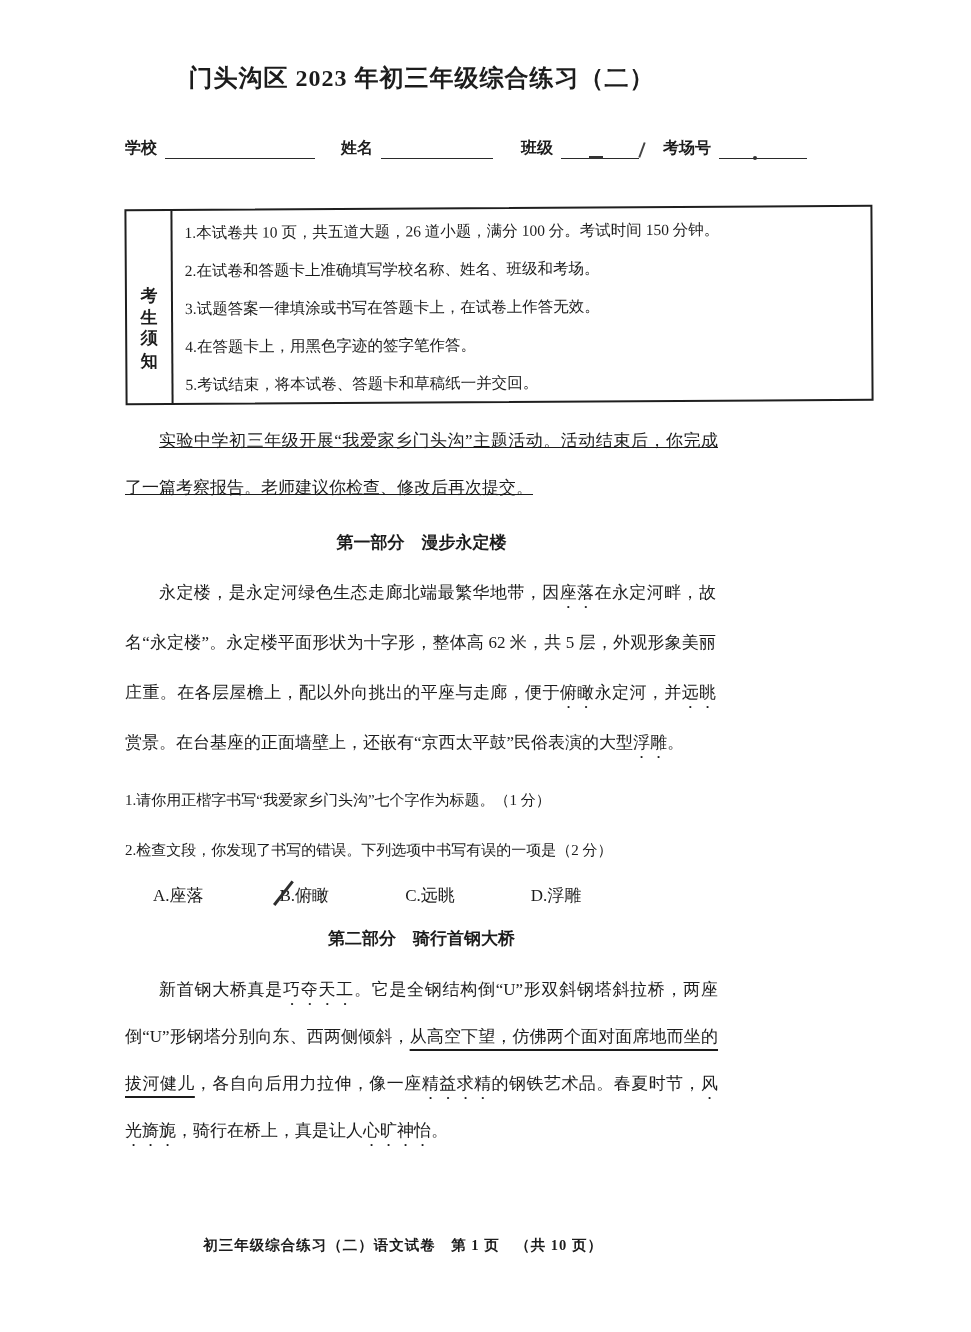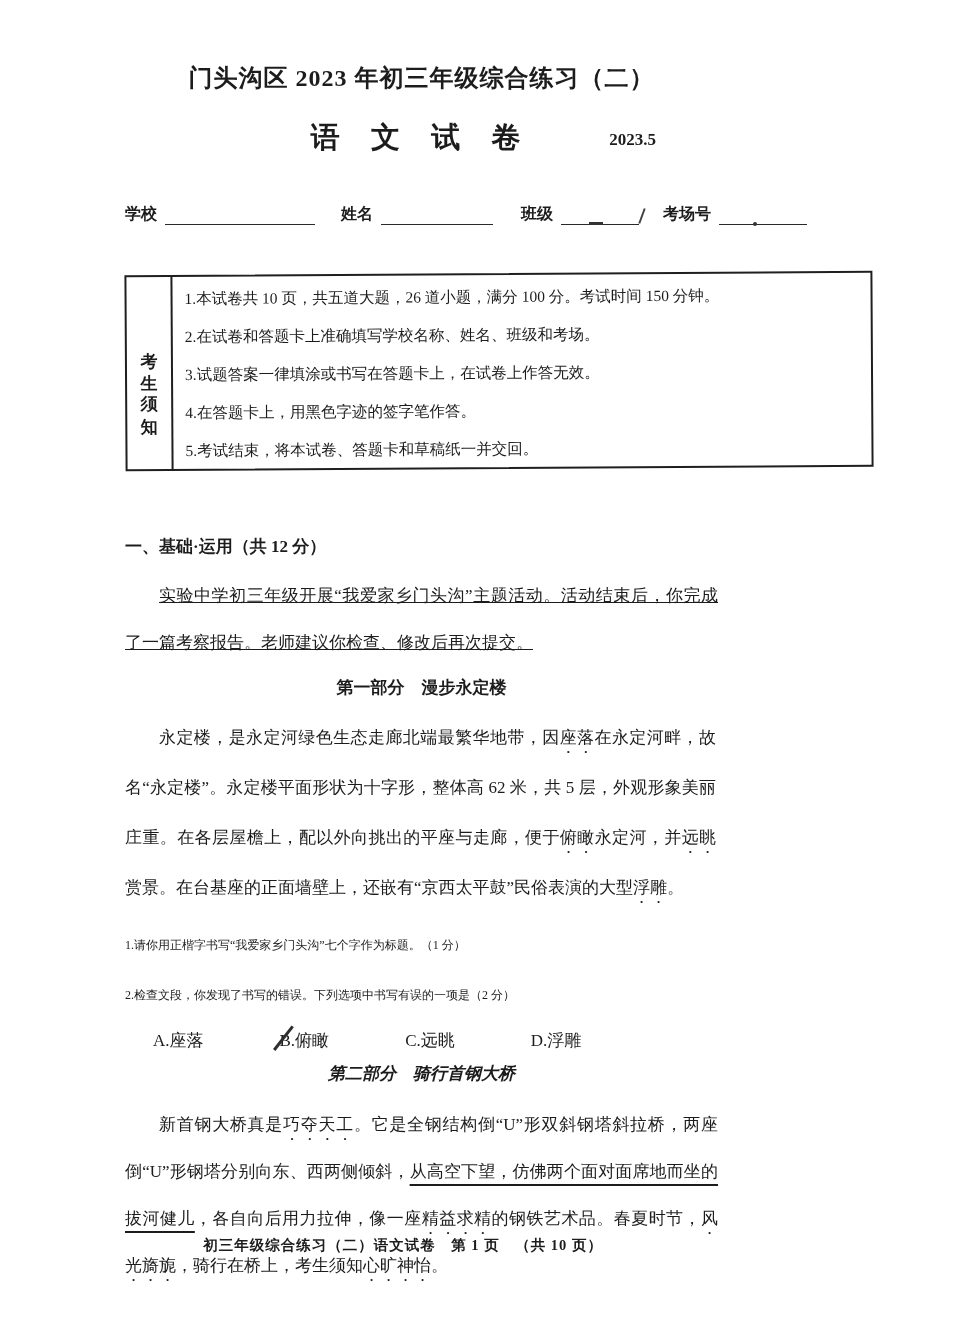--- a/index.html
+++ b/index.html
@@ -130,41 +130,41 @@
   }
   .intro-par{
     margin:14px 0 0 0;
     font-size:17px;
     line-height:47px;
     text-indent:2em;
     text-align:justify;
     text-decoration:underline;
   }
   .center-heading{
-    margin-top:10px;
+    margin-top:20px;
     text-align:center;
     font-size:17px;
     font-weight:bold;
   }
   .body-par{
     margin:14px 2px 0 0;
     font-size:17px;
     line-height:50px;
     text-indent:2em;
     text-align:justify;
   }
   .body-par2{
     margin:16px 0 0 0;
     font-size:17px;
     line-height:47px;
     text-indent:2em;
     text-align:justify;
   }
   .question{
-    font-size:12px;
+    font-size:15px;
     margin:26px 0 0 0;
     line-height:24px;
   }
   .q1{margin-top:20px;}
   
   .em-dot{
     -webkit-text-emphasis:filled dot;
     -webkit-text-emphasis-position:under right;
     text-emphasis:filled dot;
     text-emphasis-position:under right;
@@ -184,43 +184,39 @@
     gap:18px;
   }
   .option{position:relative;margin-right:58px;white-space:nowrap;}
   .slash-mark{
     position:absolute;
     left:2px;top:-6px;
     width:2.5px;height:30px;
     background:#2e2e2e;
     transform:rotate(38deg);
   }
-  .part2-heading{font-style:italic;}
+  .part2-heading{}
   
   .footer{
     position:absolute;
     left:0;right:0;
     top:1236px;
     text-align:center;
     font-size:14.5px;
     font-weight:bold;
     letter-spacing:1px;
   }
 </style>
 </head>
 <body>
 
 <div class="page">
 
   <h1 class="main-title">门头沟区 2023 年初三年级综合练习（二）</h1>
 
-  <div class="subject-row">
-    <h2 class="subject-title">语 文 试 卷</h2>
-    <span class="date">2023.5</span>
-  </div>
 
   <div class="form-row">
     <span class="form-item gap1">
       <span class="form-label">学校</span>
       <span class="blank blank-school"></span>
     </span>
     <span class="form-item">
       <span class="form-label">姓名</span>
       <span class="blank blank-name"></span>
     </span>
@@ -245,38 +241,37 @@
     </div>
     <div class="notice-items">
       <p>1.本试卷共 10 页，共五道大题，26 道小题，满分 100 分。考试时间 150 分钟。</p>
       <p>2.在试卷和答题卡上准确填写学校名称、姓名、班级和考场。</p>
       <p>3.试题答案一律填涂或书写在答题卡上，在试卷上作答无效。</p>
       <p>4.在答题卡上，用黑色字迹的签字笔作答。</p>
       <p>5.考试结束，将本试卷、答题卡和草稿纸一并交回。</p>
     </div>
   </div>
 
-  <div class="section-heading">一、基础·运用（共 12 分）</div>
 
   <p class="intro-par">实验中学初三年级开展“我爱家乡门头沟”主题活动。活动结束后，你完成了一篇考察报告。老师建议你检查、修改后再次提交。</p>
 
   <div class="center-heading">第一部分　漫步永定楼</div>
 
   <p class="body-par"><span>永定楼，是永定河绿色生态走廊北端最繁华地带，因</span><span class="em-dot">座落</span><span>在永定河畔，故名“永定楼”。永定楼平面形状为十字形，整体高 62 米，共 5 层，外观形象美丽庄重。在各层屋檐上，配以外向挑出的平座与走廊，便于</span><span class="em-dot">俯瞰</span><span>永定河，并</span><span class="em-dot">远眺</span><span>赏景。在台基座的正面墙壁上，还嵌有“京西太平鼓”民俗表演的大型</span><span class="em-dot">浮雕</span><span>。</span></p>
 
   <p class="question q1">1.请你用正楷字书写“我爱家乡门头沟”七个字作为标题。（1 分）</p>
 
   <p class="question">2.检查文段，你发现了书写的错误。下列选项中书写有误的一项是（2 分）</p>
 
   <div class="options-row">
     <span class="option">A.座落</span>
     <span class="option"><span>B.俯瞰</span><span class="slash-mark"></span></span>
     <span class="option">C.远眺</span>
     <span class="option">D.浮雕</span>
   </div>
 
   <div class="center-heading part2-heading">第二部分　骑行首钢大桥</div>
 
-  <p class="body-par2"><span>新首钢大桥真是</span><span class="em-dot">巧夺天工</span><span>。它是全钢结构倒“U”形双斜钢塔斜拉桥，两座倒“U”形钢塔分别向东、西两侧倾斜，</span><span class="ul-seg">从高空下望，仿佛两个面对面席地而坐的拔河健儿</span><span>，各自向后用力拉伸，像一座</span><span class="em-dot">精益求精</span><span>的钢铁艺术品。春夏时节，</span><span class="em-dot">风光旖旎</span><span>，骑行在桥上，考生须知</span><span class="em-dot">心旷神怡</span><span>。</span></p>
+  <p class="body-par2"><span>新首钢大桥真是</span><span class="em-dot">巧夺天工</span><span>。它是全钢结构倒“U”形双斜钢塔斜拉桥，两座倒“U”形钢塔分别向东、西两侧倾斜，</span><span class="ul-seg">从高空下望，仿佛两个面对面席地而坐的拔河健儿</span><span>，各自向后用力拉伸，像一座</span><span class="em-dot">精益求精</span><span>的钢铁艺术品。春夏时节，</span><span class="em-dot">风光旖旎</span><span>，骑行在桥上，真是让人</span><span class="em-dot">心旷神怡</span><span>。</span></p>
 
   <div class="footer">初三年级综合练习（二）语文试卷　第 1 页　（共 10 页）</div>
 
 </div>
 
 </body></html>

